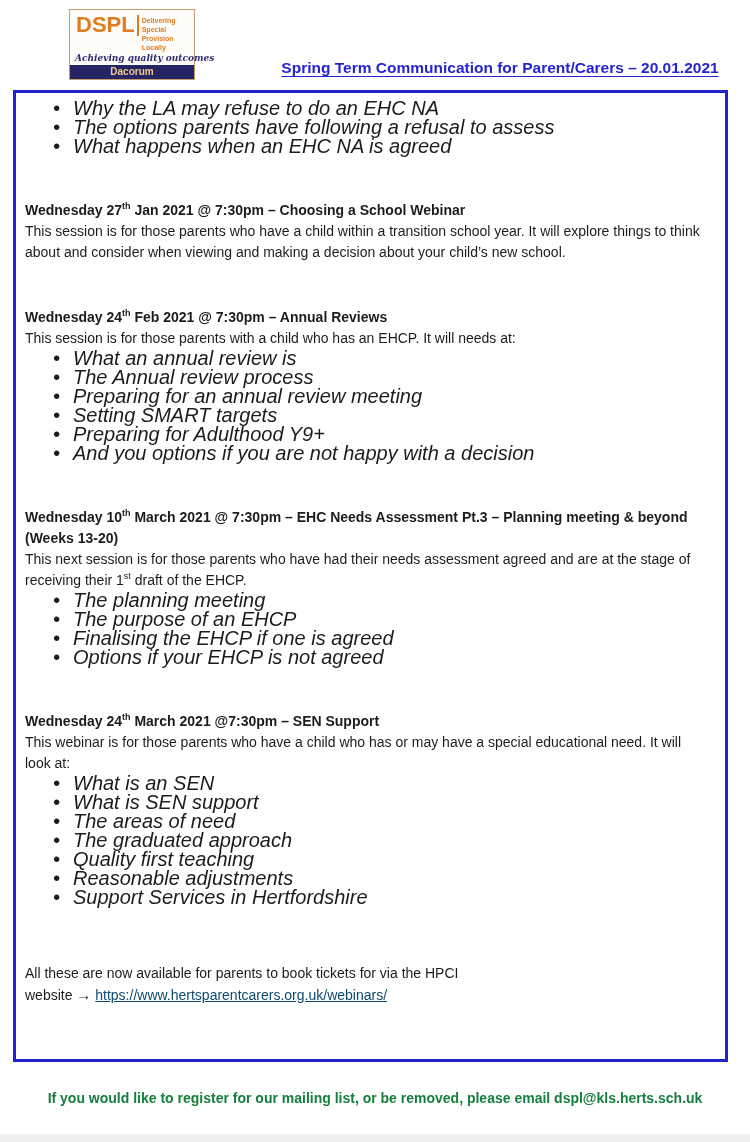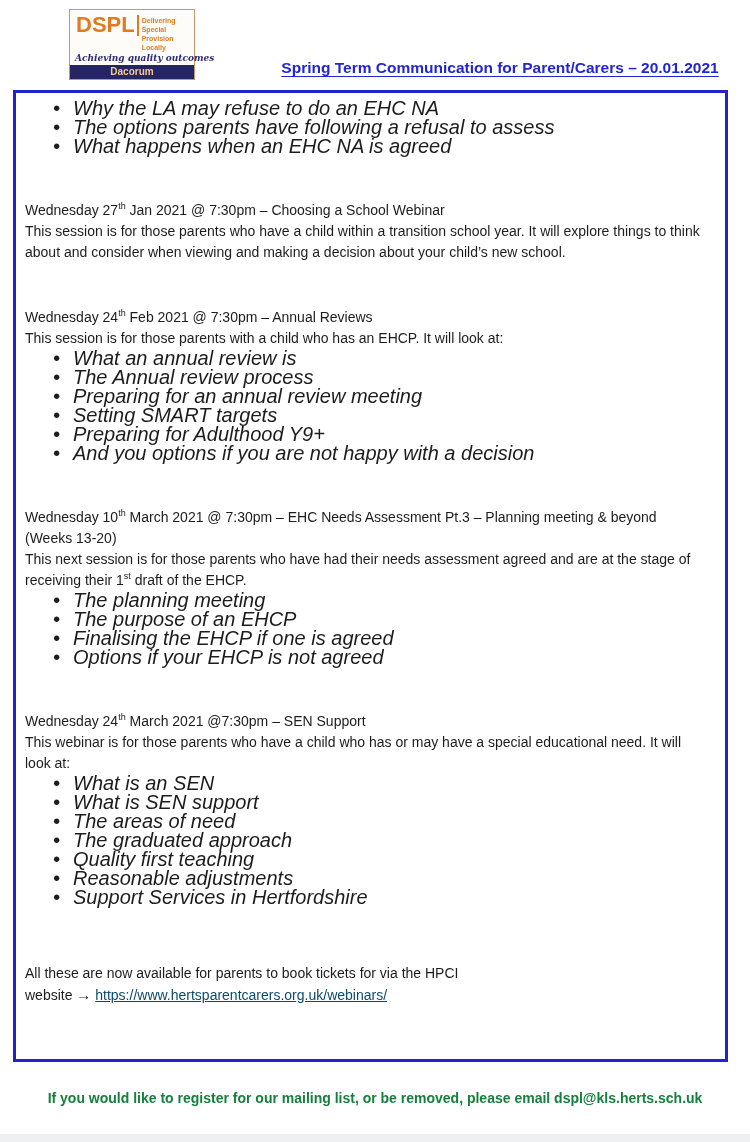--- a/index.html
+++ b/index.html
@@ -50,21 +50,21 @@
     position:relative; padding-left:48px;
     font-size:20px; line-height:19px;font-style:italic;
   }
   .bullets li::before {
     content:"\2022"; position:absolute; left:28px; top:0;
   }
 
   .intro { margin-top:6px; }
 
   .section { margin-top:44px; }
-  .section h3 { margin:0; font-size:14px; line-height:21px; font-weight:normal; }
+  .section h3 { margin:0; font-size:14px; line-height:21px; font-weight:bold; }
   .section p  { margin:0; font-size:14px; line-height:21px; }
   sup { font-size:9px; line-height:0; vertical-align:super; }
 
   .closing { margin-top:56px; font-size:14px; line-height:21px; }
   .closing a { color:#0c4a6e; text-decoration:underline; }
   .arrow { font-weight:bold; font-size:15px; }
 
   
   .footer {
     position:absolute; left:0; right:0; top:1089px; text-align:center;
@@ -101,21 +101,21 @@
       <li>What happens when an EHC NA is agreed</li>
     </ul>
 
   <div class="section">
     <h3><span>Wednesday 27</span><sup>th</sup><span> Jan 2021 @ 7:30pm – Choosing a School Webinar</span></h3>
     <p>This session is for those parents who have a child within a transition school year. It will explore things to think about and consider when viewing and making a decision about your child’s new school.</p>
   </div>
 
   <div class="section">
     <h3><span>Wednesday 24</span><sup>th</sup><span> Feb 2021 @ 7:30pm – Annual Reviews</span></h3>
-    <p>This session is for those parents with a child who has an EHCP. It will look at:</p>
+    <p>This session is for those parents with a child who has an EHCP. It will needs at:</p>
     <ul class="bullets">
         <li>What an annual review is</li>
         <li>The Annual review process</li>
         <li>Preparing for an annual review meeting</li>
         <li>Setting SMART targets</li>
         <li>Preparing for Adulthood Y9+</li>
         <li>And you options if you are not happy with a decision</li>
       </ul>
   </div>
 

